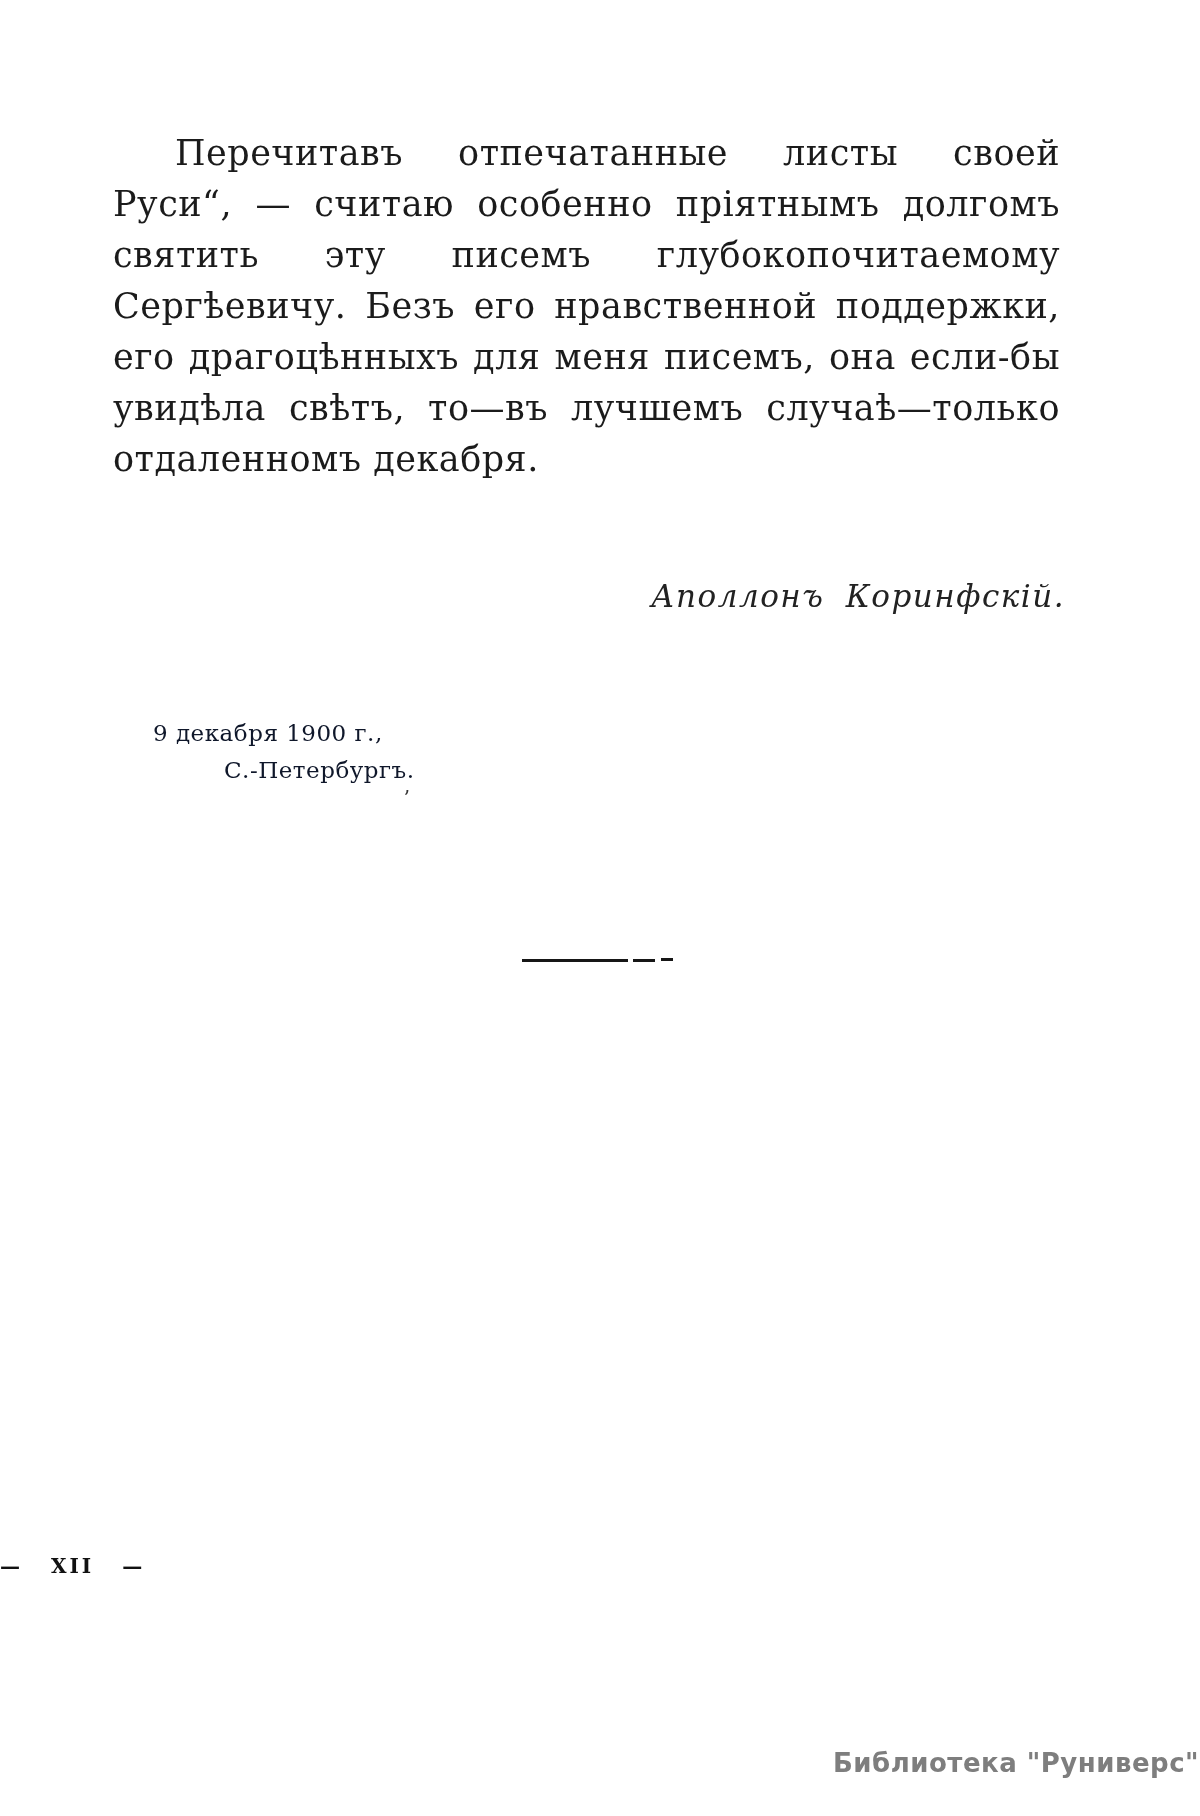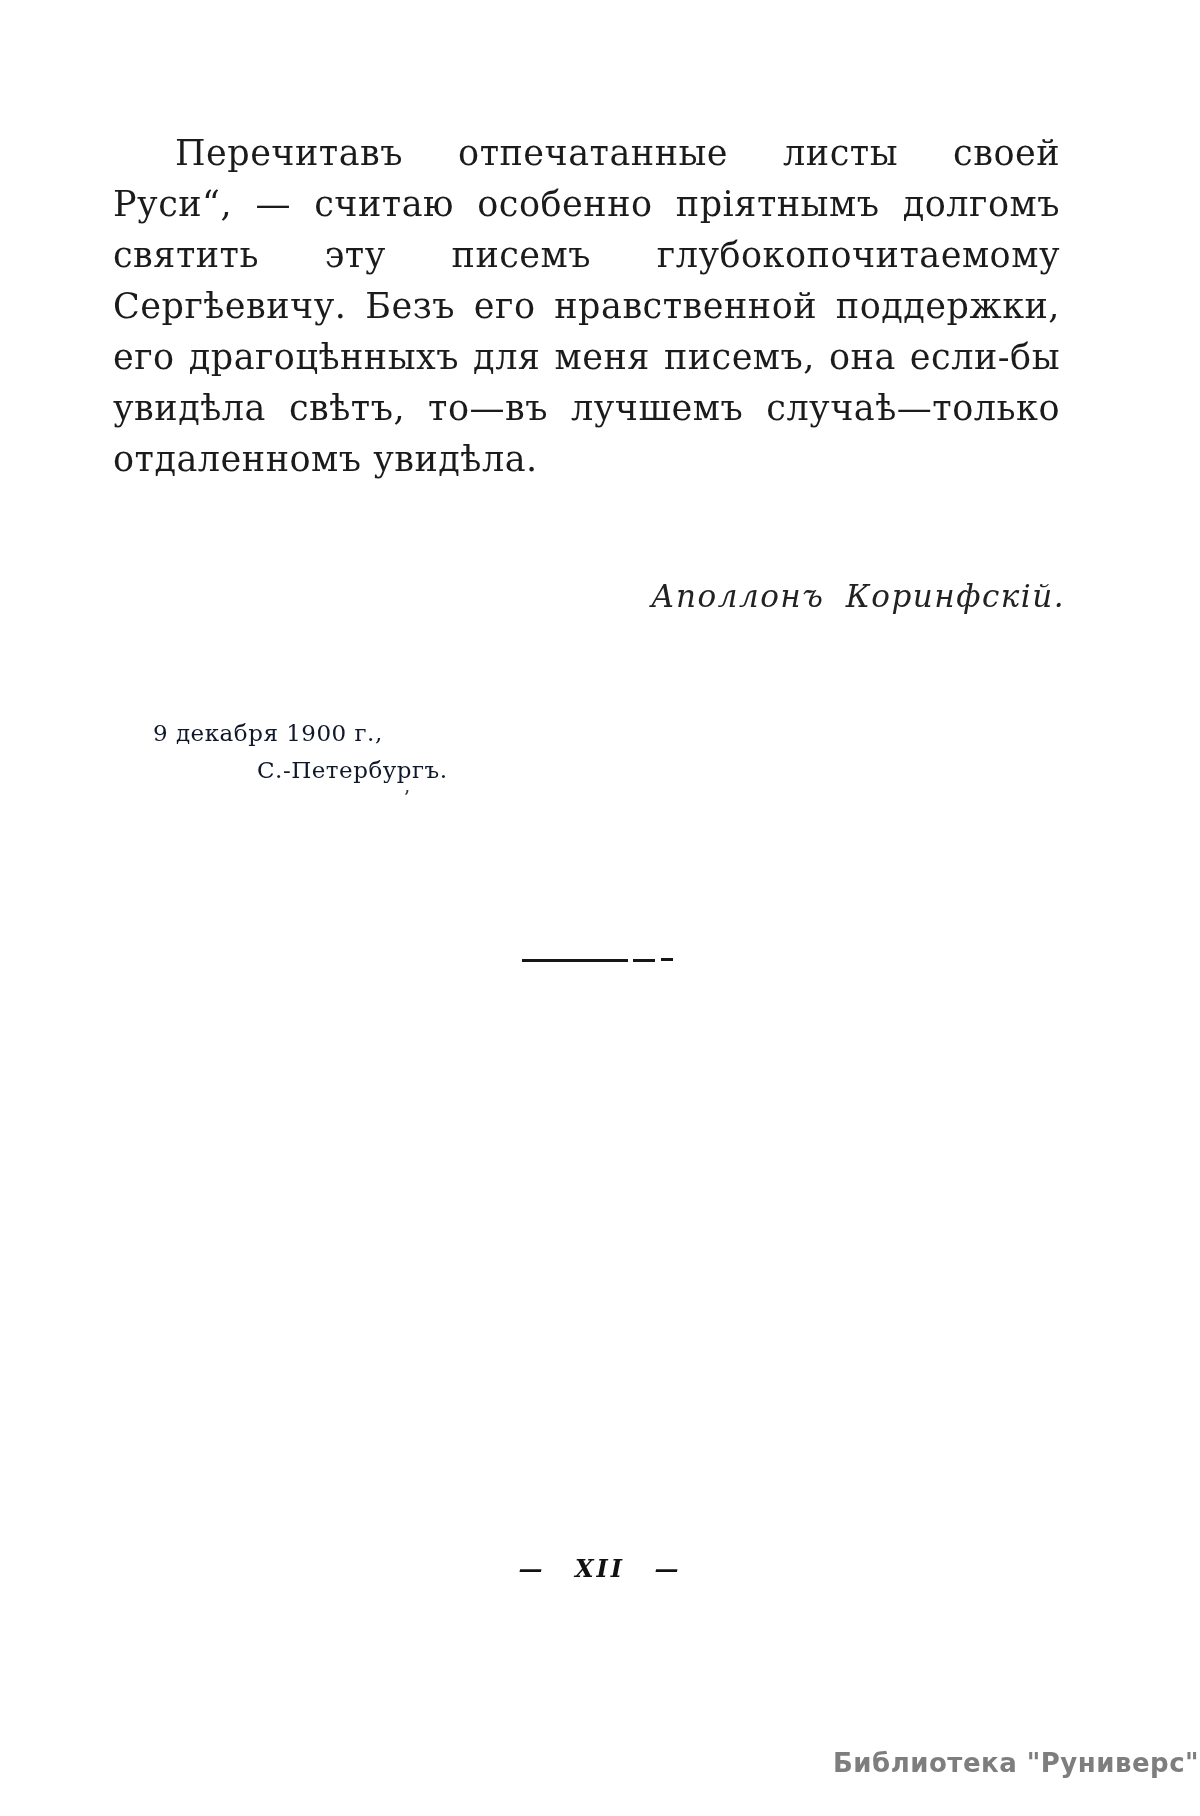--- a/index.html
+++ b/index.html
@@ -61,21 +61,21 @@
   .dateline {
     position: absolute;
     top: 715px;
     left: 153px;
     font-size: 23px;
     line-height: 37px;
     letter-spacing: 0.5px;
     color: #0f172a;
   }
   .dateline .place {
-    margin-left: 104px;
+    margin-left: 71px;
   }
   .speck {
     position: absolute;
     top: 786px;
     left: 403px;
     font-size: 20px;
     color: #333;
   }
 
   
@@ -95,27 +95,26 @@
   .divider .s1 { width: 106px; }
   .divider .s2 { width: 22px; margin-left: 5px; height: 3px; }
   .divider .s3 { width: 12px; margin-left: 6px; height: 3px; margin-top: -2px; }
 
   
   .pagenum {
     position: absolute;
     top: 1554px;
     left: 0;
     width: 1200px;
-    text-align: center;
-    font-size: 24px;
+    text-align: left;
+    font-size: 20px;
     font-weight: bold;
     letter-spacing: 3px;
     word-spacing: 18px;
     color: #111;
-    font-style: italic;
   }
 
   
   .watermark {
     position: absolute;
     top: 1748px;
     left: 833px;
     font-family: "DejaVu Sans", "Liberation Sans", sans-serif;
     font-weight: bold;
     font-size: 26px;
@@ -128,21 +127,21 @@
 
 <div class="page">
 
   <div class="dedication">
     <div class="line indent">Перечитавъ отпечатанные листы своей „Народной</div>
     <div class="line">Руси“, — считаю особенно пріятнымъ долгомъ по-</div>
     <div class="line">святить эту писемъ глубокопочитаемому Алексѣю</div>
     <div class="line">Сергѣевичу. Безъ его нравственной поддержки, безъ</div>
     <div class="line">его драгоцѣнныхъ для меня писемъ, она если-бы и</div>
     <div class="line">увидѣла свѣтъ, то—въ лучшемъ случаѣ—только въ</div>
-    <div class="line last">отдаленномъ увидѣла.</div>
+    <div class="line last">отдаленномъ декабря.</div>
   </div>
 
   <div class="signature">Аполлонъ Коринфскій.</div>
 
   <div class="dateline">
     <div>9 декабря 1900 г.,</div>
     <div class="place">С.-Петербургъ.</div>
   </div>
   <div class="speck">ʼ</div>
 

